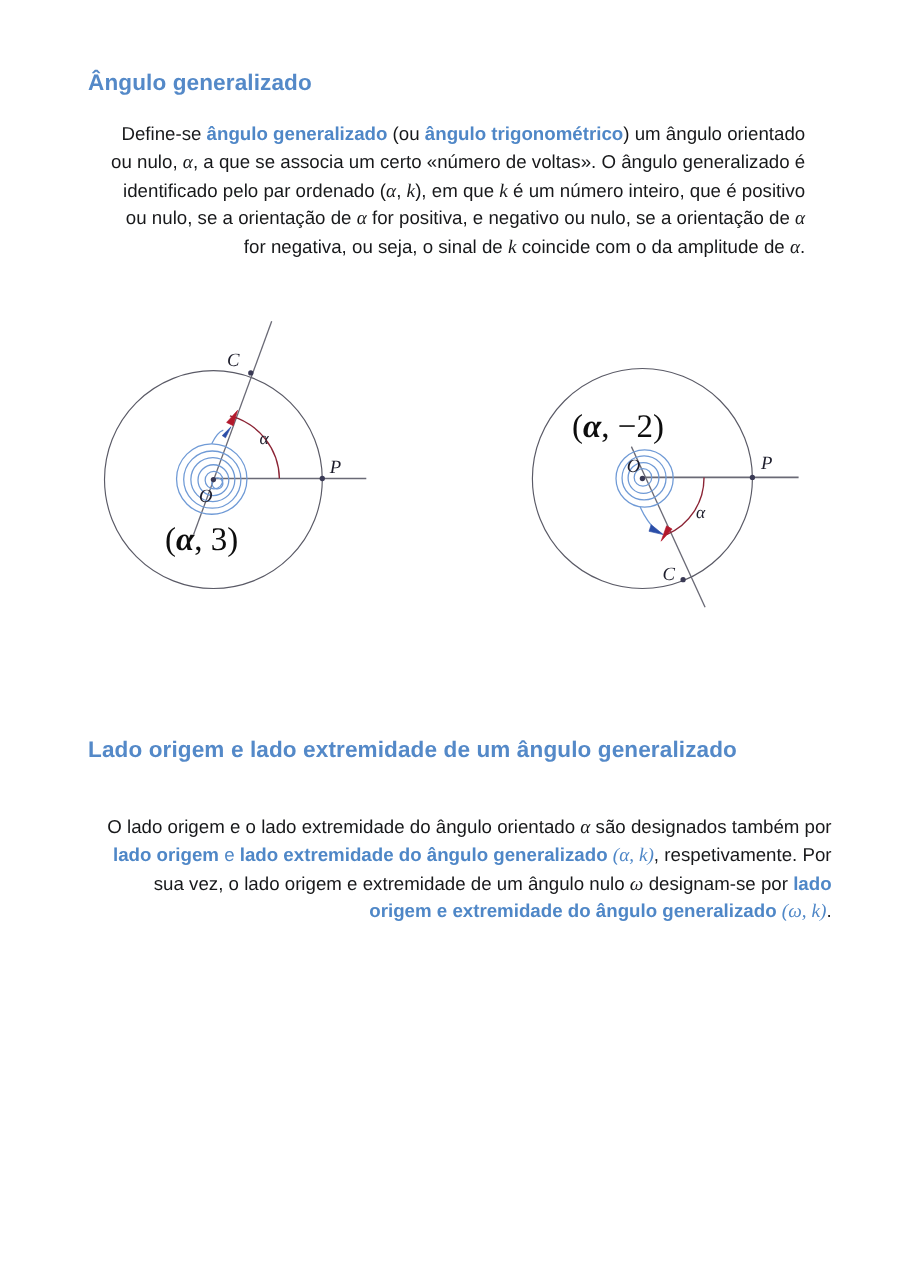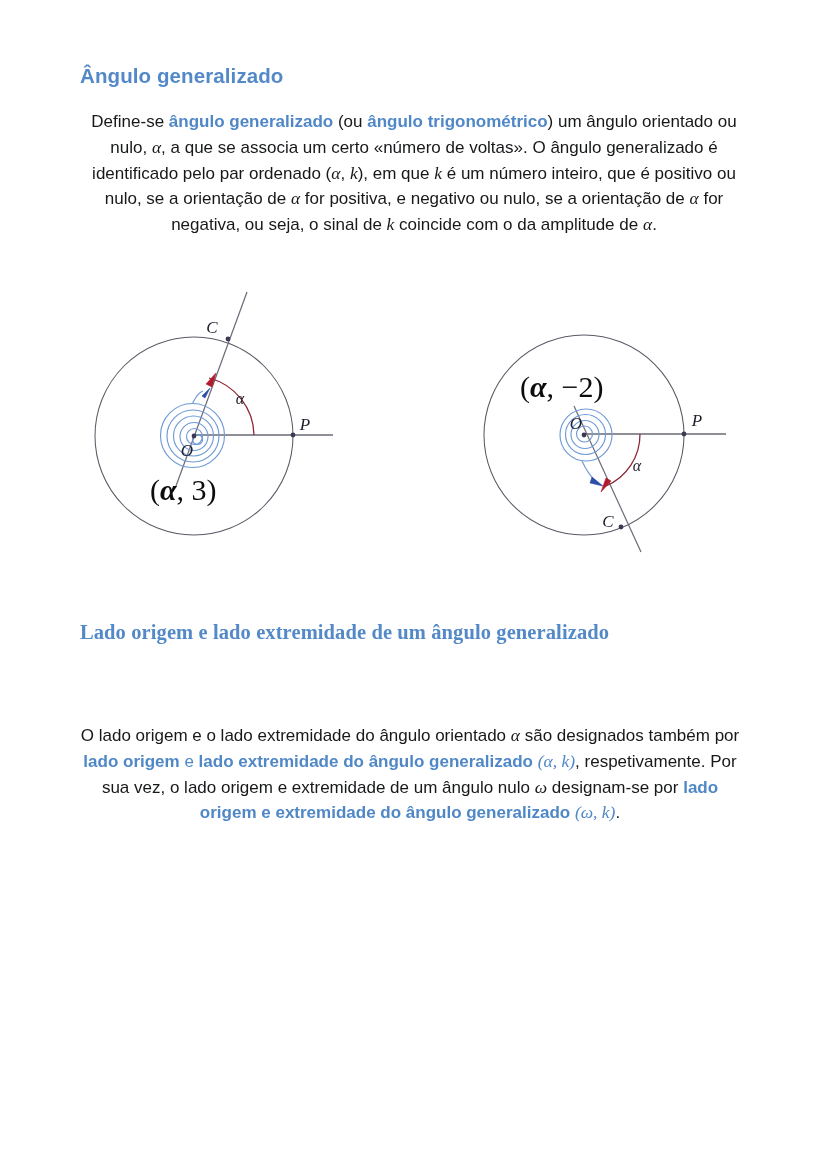--- a/index.html
+++ b/index.html
@@ -35,22 +35,22 @@
     margin: 0;
     line-height: 27px;
     letter-spacing: 0.1px;
   }
 
   .para {
     font-family: "Liberation Sans", sans-serif;
     font-size: 17px;
     line-height: 25.8px;
     color: #17181a;
-    margin: 0;
-    text-align: center;
+    margin: 16px;
+    text-align: right;
     -webkit-font-smoothing: antialiased;
   }
 
   .blue {
     color: #4f87c7;
     font-weight: bold;
   }
   .blue-plain { color: #4f87c7; }
 
   .mathvar {
@@ -97,21 +97,21 @@
 <div class="page">
 
   <div class="content">
 
     <h2 class="section-heading">Ângulo generalizado</h2>
 
     <p class="para" style="margin-top:20px;">
       <span>Define-se </span><span class="blue">ângulo generalizado</span><span> (ou </span><span class="blue">ângulo trigonométrico</span><span>) um ângulo orientado ou nulo, </span><span class="mathvar">α</span><span>, a que se associa um certo «número de voltas». O ângulo generalizado é identificado pelo par ordenado (</span><span class="mathvar">α</span><span>, </span><span class="mathvar">k</span><span>), em que </span><span class="mathvar">k</span><span> é um número inteiro, que é positivo ou nulo, se a orientação de </span><span class="mathvar">α</span><span> for positiva, e negativo ou nulo, se a orientação de </span><span class="mathvar">α</span><span> for negativa, ou seja, o sinal de </span><span class="mathvar">k</span><span> coincide com o da amplitude de </span><span class="mathvar">α</span><span>.</span>
     </p>
 
-    <h2 class="section-heading" style="position:absolute; left:0; top:557px; width:600px;font-family:Liberation Serif, serif;">Lado origem e lado extremidade de um ângulo generalizado</h2>
+    <h2 class="section-heading" style="position:absolute; left:0; top:606px; width:600px;">Lado origem e lado extremidade de um ângulo generalizado</h2>
 
     <p class="para" style="position:absolute; left:0; top:661px; width:660px;">
       <span>O lado origem e o lado extremidade do ângulo orientado </span><span class="mathvar">α</span><span> são designados também por </span><span class="blue">lado origem</span><span class="blue-plain"> e </span><span class="blue">lado extremidade do ângulo generalizado </span><span class="blue-plain mathvar">(α, k)</span><span>, respetivamente. Por sua vez, o lado origem e extremidade de um ângulo nulo </span><span class="mathvar">ω</span><span> designam-se por </span><span class="blue">lado origem e extremidade do ângulo generalizado </span><span class="blue-plain mathvar">(ω, k)</span><span>.</span>
     </p>
 
   </div>
 
   <div class="figures">
     <svg width="828" height="1171" viewBox="0 0 828 1171" xmlns="http://www.w3.org/2000/svg">
 

